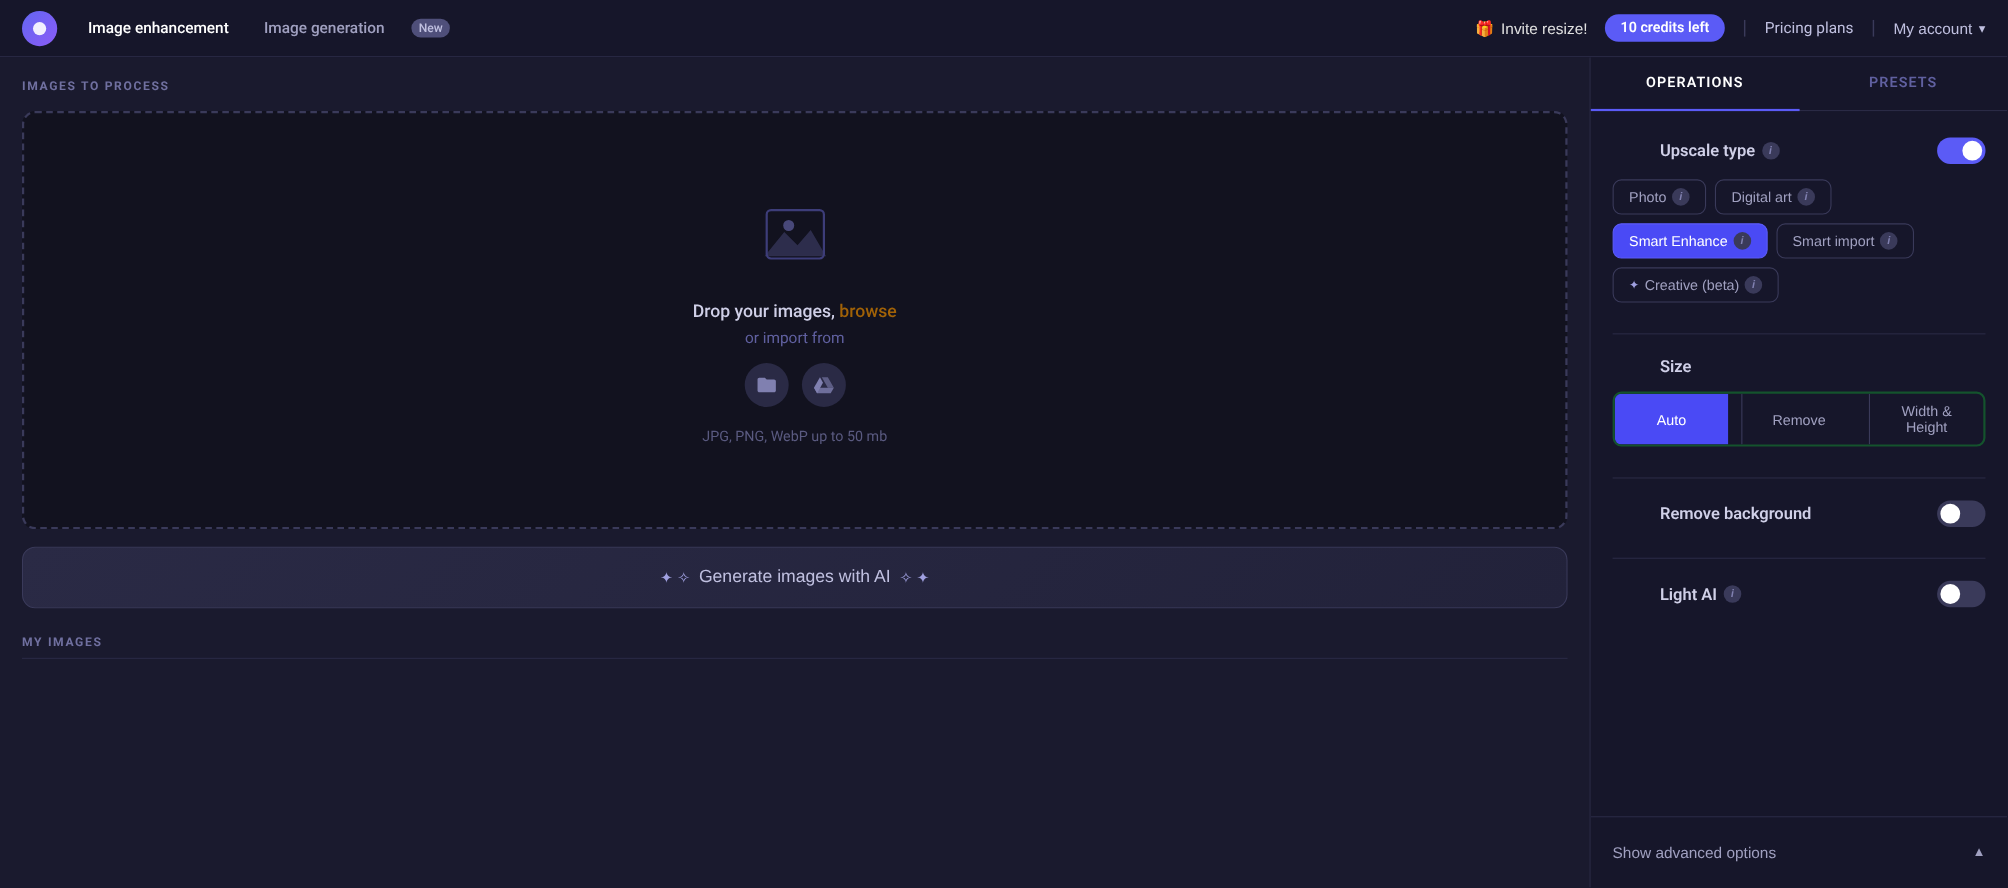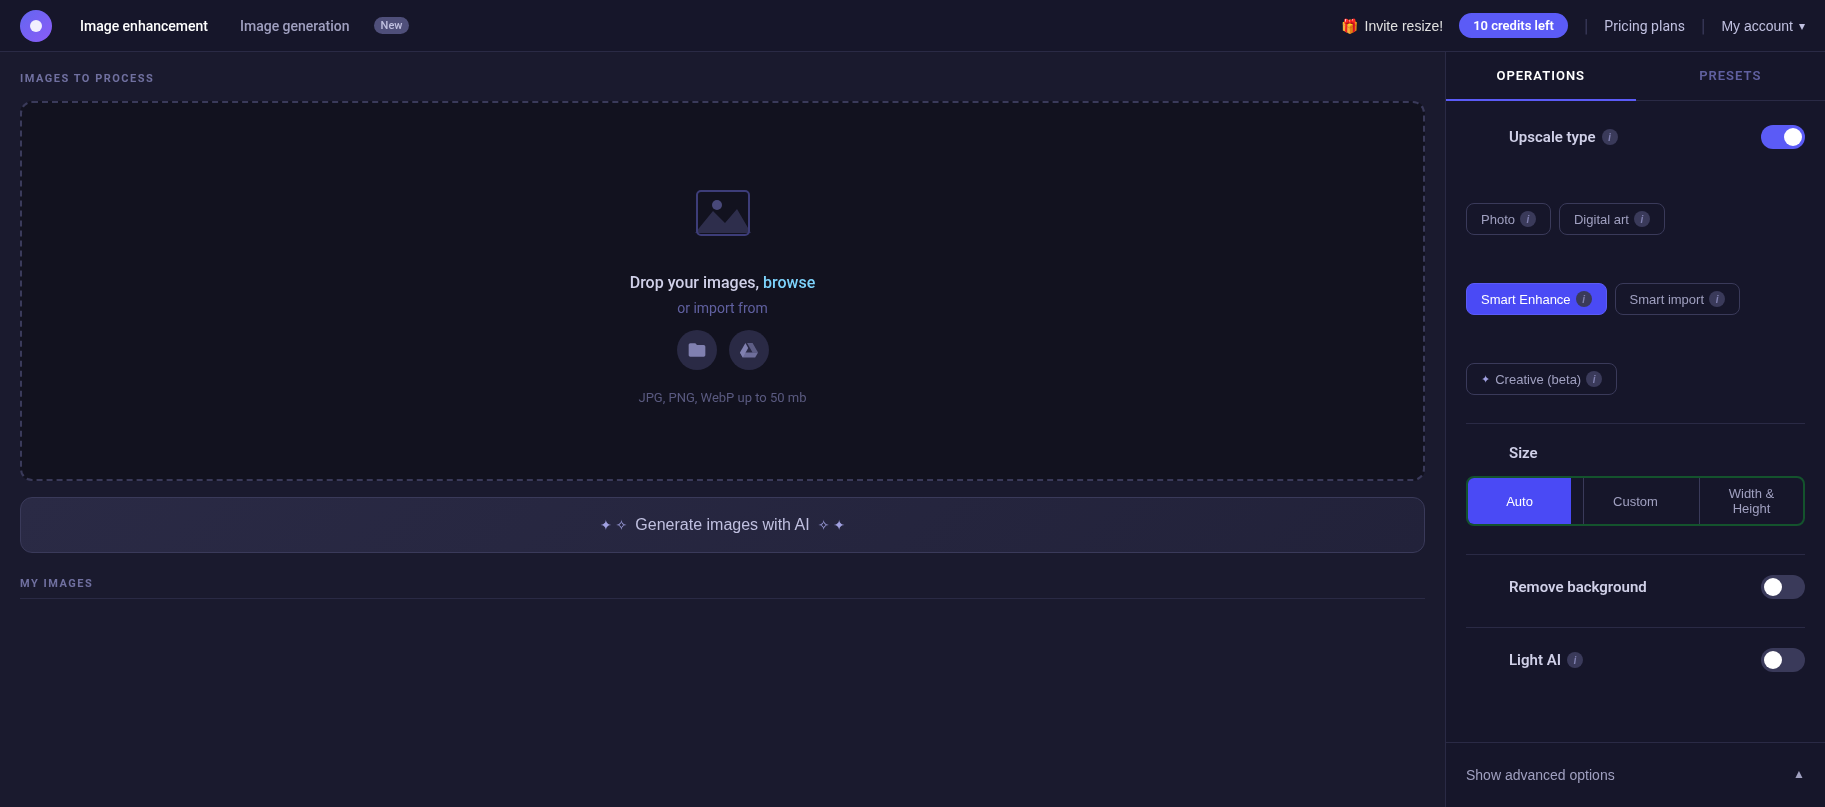--- a/index.html
+++ b/index.html
@@ -147,21 +147,21 @@
       margin-bottom: 20px;
       opacity: 0.7;
     }
     .drop-text {
       font-size: 16px;
       font-weight: 500;
       color: #d0d0e8;
       margin-bottom: 8px;
     }
     .drop-text a {
-      color: #7dd3fc;
+      color: #a16207;
       text-decoration: none;
     }
     .import-text {
       font-size: 14px;
       color: #6060a0;
       margin-bottom: 14px;
     }
     .import-icons {
       display: flex;
       gap: 12px;
@@ -336,21 +336,20 @@
       gap: 5px;
       padding: 7px 14px;
       border-radius: 8px;
       font-size: 13px;
       font-weight: 500;
       cursor: pointer;
       border: 1px solid #3a3a5a;
       background: transparent;
       color: #a0a0c0;
       transition: all 0.2s;
-      margin-top: 40px;
     }
     .type-btn.active {
       background-color: #4a4af5;
       border-color: #5b5bf6;
       color: #ffffff;
     }
     .sparkle-icon { font-size: 11px; color: #a0a0e0; }
 
     
     .size-buttons {
@@ -527,21 +526,21 @@
       <hr class="section-divider">
 
       <div class="option-section">
         <div class="option-header">
           <div class="option-label">
             <span>Size</span>
           </div>
         </div>
         <div class="size-buttons">
           <button class="size-btn active">Auto</button>
-          <button class="size-btn">Custom</button>
+          <button class="size-btn">Remove</button>
           <button class="size-btn">Width &amp; Height</button>
         </div>
       </div>
 
       <hr class="section-divider">
 
       <div class="option-section">
         <div class="option-header">
           <div class="option-label">
             <span>Remove background</span>

